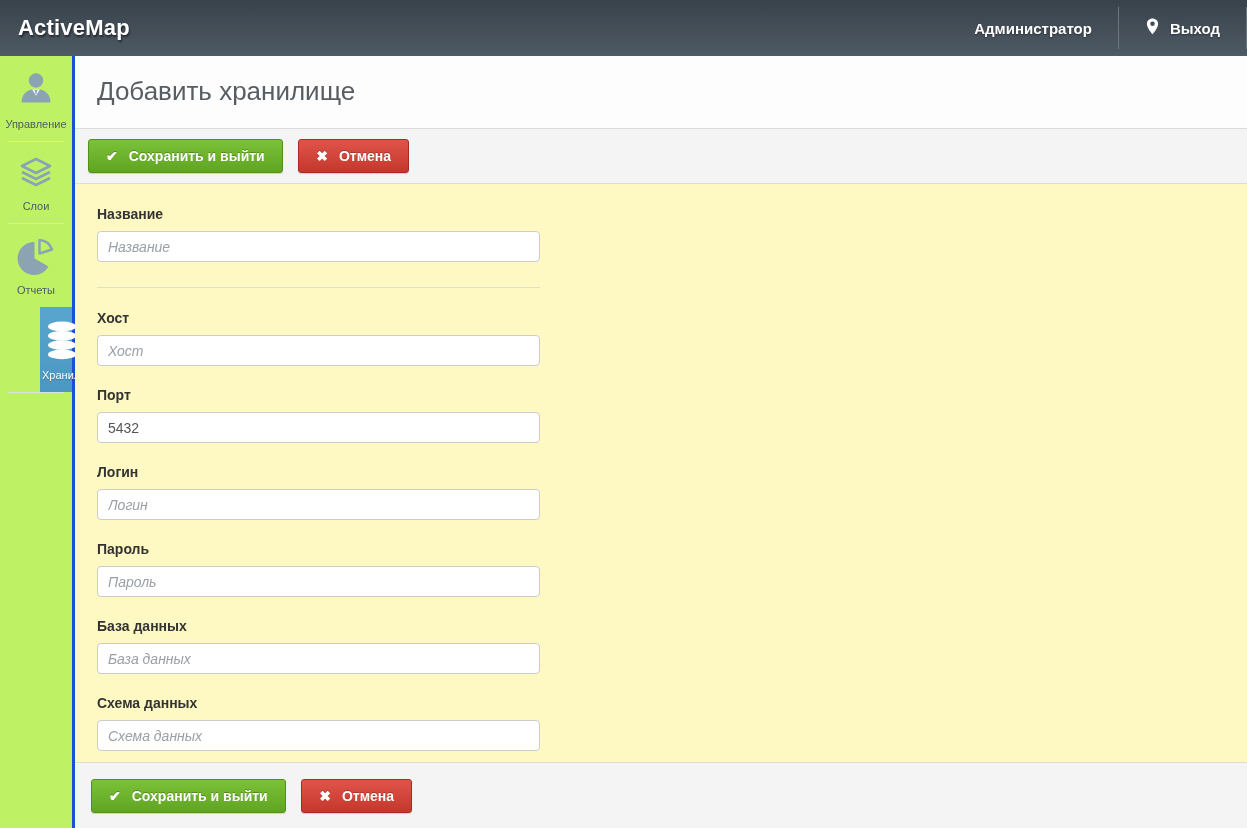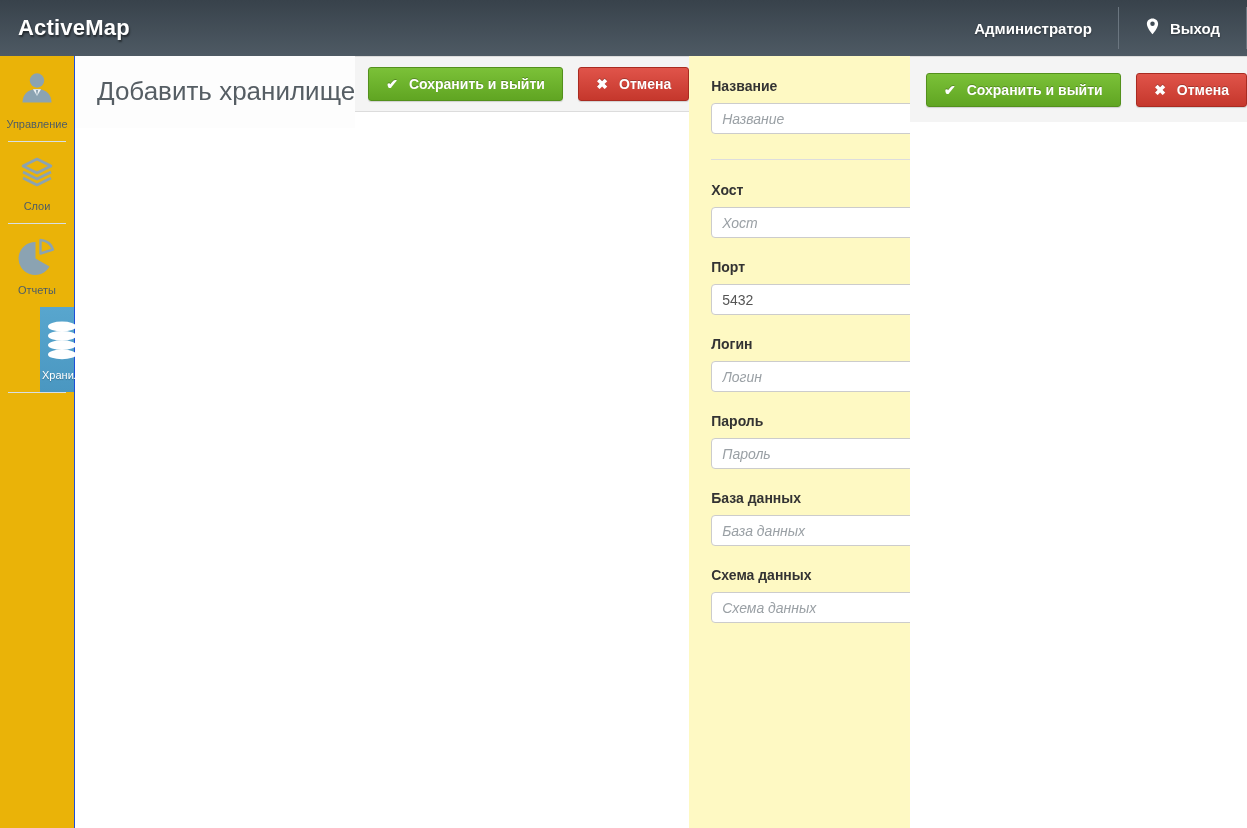--- a/index.html
+++ b/index.html
@@ -21,37 +21,37 @@
     display:flex; align-items:center; gap:10px; padding:0 26px; height:100%;
     text-shadow:0 1px 2px rgba(0,0,0,.4);
   }
   .hsep { width:1px; height:42px; background:#6b7680; align-self:center; }
 
   
   .layout { display:flex; height:772px; }
 
   
   .sidebar {
-    width:75px; background:#eab308; border-right:1px solid #1d4ed8;
+    width:75px; background:#bef264; border-right:3px solid #1d4ed8;
     flex:0 0 75px;
   }
   .side-item {
     text-align:center; padding:13px 2px 11px; cursor:pointer;
     color:#4e5d66; font-size:11px; line-height:12px;
   }
   .side-item svg { display:block; margin:0 auto 7px; color:#8ba3b2; }
   .side-item.active {
     background:linear-gradient(#58a6ce,#4a97c1);
     color:#fff; text-shadow:0 1px 1px rgba(0,0,0,.25);margin-left:40px;
   }
   .side-item.active svg { color:#fff; }
   .side-divider { height:1px; background:#d7e0e5; margin:0 8px; }
 
   
-  .main { flex:1; display:flex; flex-direction:row; background:#fff; }
+  .main { flex:1; display:flex; flex-direction:column; background:#fff; }
 
   .title-bar { height:72px; padding:20px 0 0 22px; background:#fdfdfd; }
   .page-title { font-size:26px; font-weight:normal; color:#565e64; }
 
   .toolbar {
     height:56px; background:#f4f4f4; padding:10px 0 0 13px;
     border-top:1px solid #dcdcdc; border-bottom:1px solid #dcdcdc;
   }
   .btn {
     display:inline-flex; align-items:center; gap:11px;

